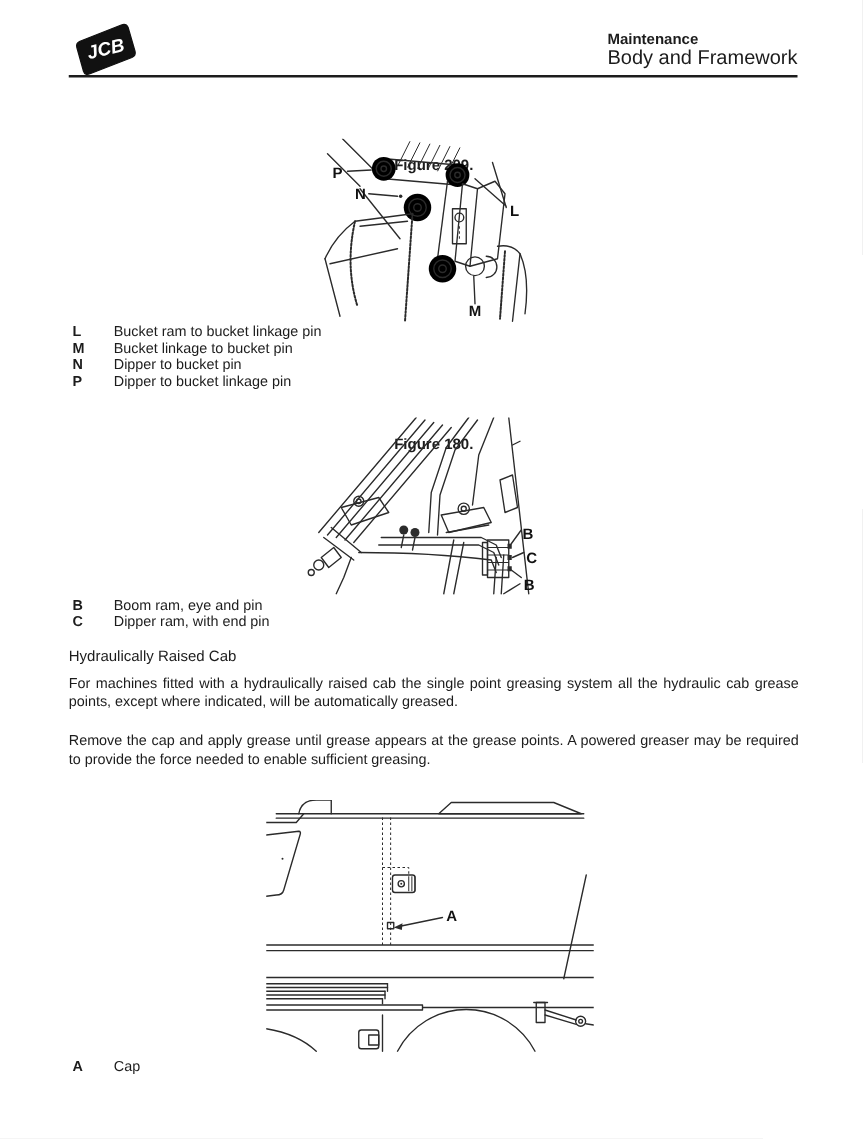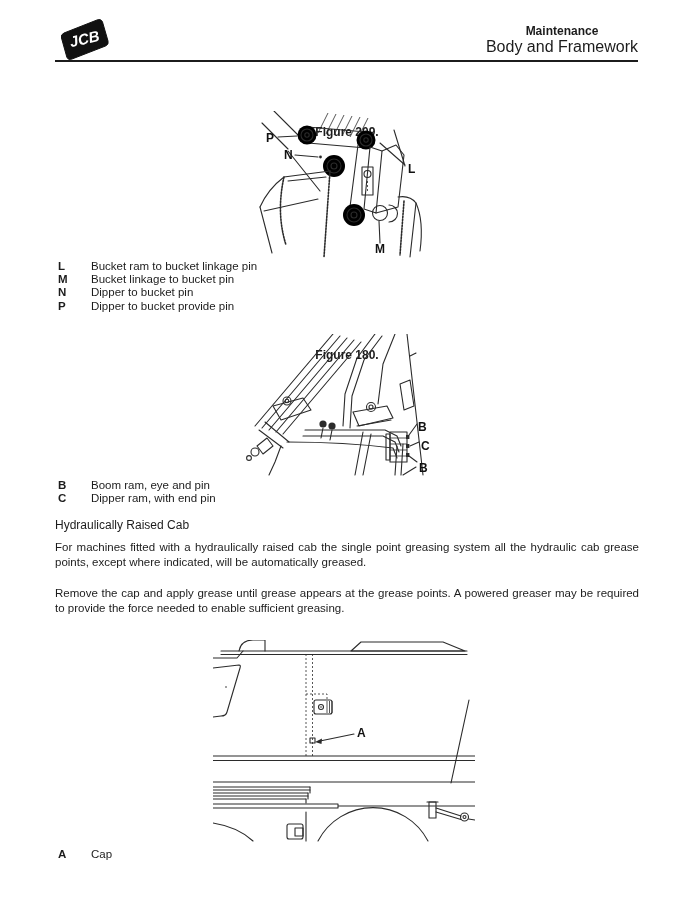--- a/index.html
+++ b/index.html
@@ -3,21 +3,21 @@
 <meta charset="utf-8">
 <style>
   html,body{margin:0;padding:0;background:#e8e8e8;}
   #page{
     position:relative;width:690px;height:911px;background:#ffffff;
     margin:0 auto;font-family:"Liberation Sans",sans-serif;color:#1c1c1c;
     overflow:hidden;
   }
   .abs{position:absolute;}
   
-  #hdr-text{right:52px;top:24px;text-align:center;line-height:15px;}
+  #hdr-text{right:52px;top:24px;text-align:left;line-height:15px;}
   #hdr-title{font-weight:bold;font-size:12px;}
   #hdr-sub{font-size:16px;}
   #rule{left:55px;top:60px;width:583px;height:2px;background:#1c1c1c;}
   
   .fig-title{font-weight:bold;font-size:12px;text-align:center;width:180px;left:257px;margin-top:28px;}
   
   .legend{font-size:11.5px;line-height:13.2px;}
   .legend .row{display:flex;}
   .legend .k{font-weight:bold;width:33px;flex:0 0 33px;}
   
@@ -123,21 +123,21 @@
     <div class="row">
       <span class="k">M</span>
       <span>Bucket linkage to bucket pin</span>
     </div>
     <div class="row">
       <span class="k">N</span>
       <span>Dipper to bucket pin</span>
     </div>
     <div class="row">
       <span class="k">P</span>
-      <span>Dipper to bucket provide pin</span>
+      <span>Dipper to bucket linkage pin</span>
     </div>
   </div>
 
   <div class="abs fig-title" style="top:320px;">Figure 180.</div>
 
   <svg class="abs" style="left:245px;top:334px;" width="215" height="142" viewBox="0 0 215 142">
 
     <g>
       <path class="ln" d="M88,0 L10,92 M95,2 L17,94 M102,4 L24,96 M109,6 L31,98 M116,8 L38,100"></path>
       <path class="ln" d="M130,0 L112,24 L100,60 L98,92 M137,2 L119,26 L107,62 L105,94"></path>

